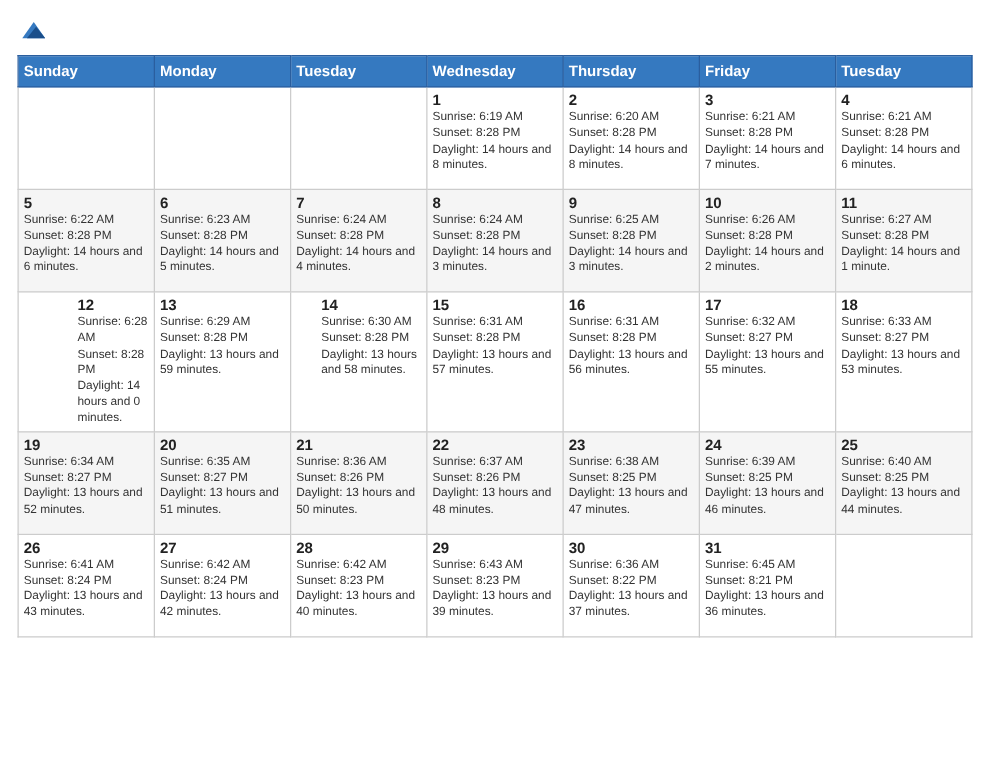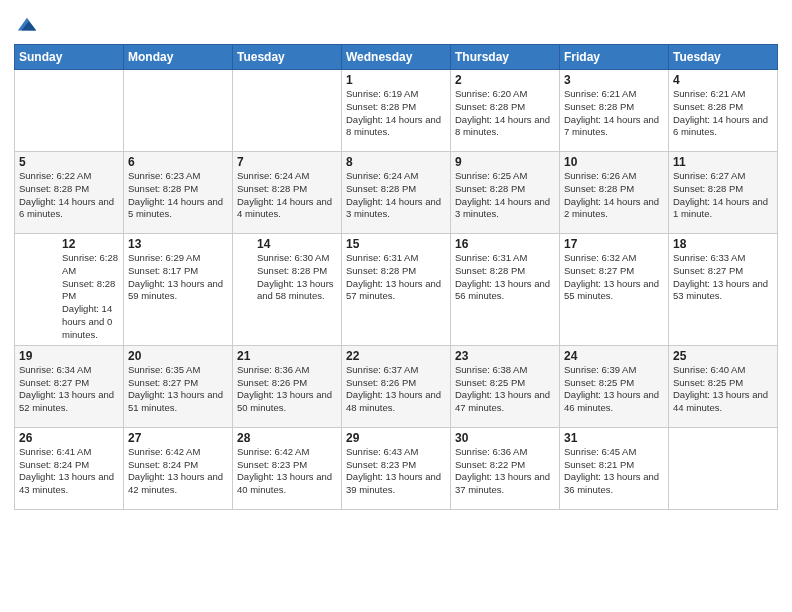--- a/index.html
+++ b/index.html
@@ -209,21 +209,21 @@
         <tr>
           <td style="background: rgb(255, 255, 255); padding-left: 47px;">
             <span class="day-num">12</span>
             <div class="day-info" style="white-space: pre-line;">Sunrise: 6:28 AM
 Sunset: 8:28 PM
 Daylight: 14 hours and 0 minutes.</div>
           </td>
           <td style="background: rgb(255, 255, 255);">
             <span class="day-num">13</span>
             <div class="day-info" style="white-space: pre-line;">Sunrise: 6:29 AM
-Sunset: 8:17 PM
+Sunset: 8:28 PM
 Daylight: 13 hours and 59 minutes.</div>
           </td>
           <td style="background: rgb(255, 255, 255); padding-left: 24px;">
             <span class="day-num">14</span>
             <div class="day-info" style="white-space: pre-line;">Sunrise: 6:30 AM
 Sunset: 8:28 PM
 Daylight: 13 hours and 58 minutes.</div>
           </td>
           <td style="background: rgb(255, 255, 255);">
             <span class="day-num">15</span>

